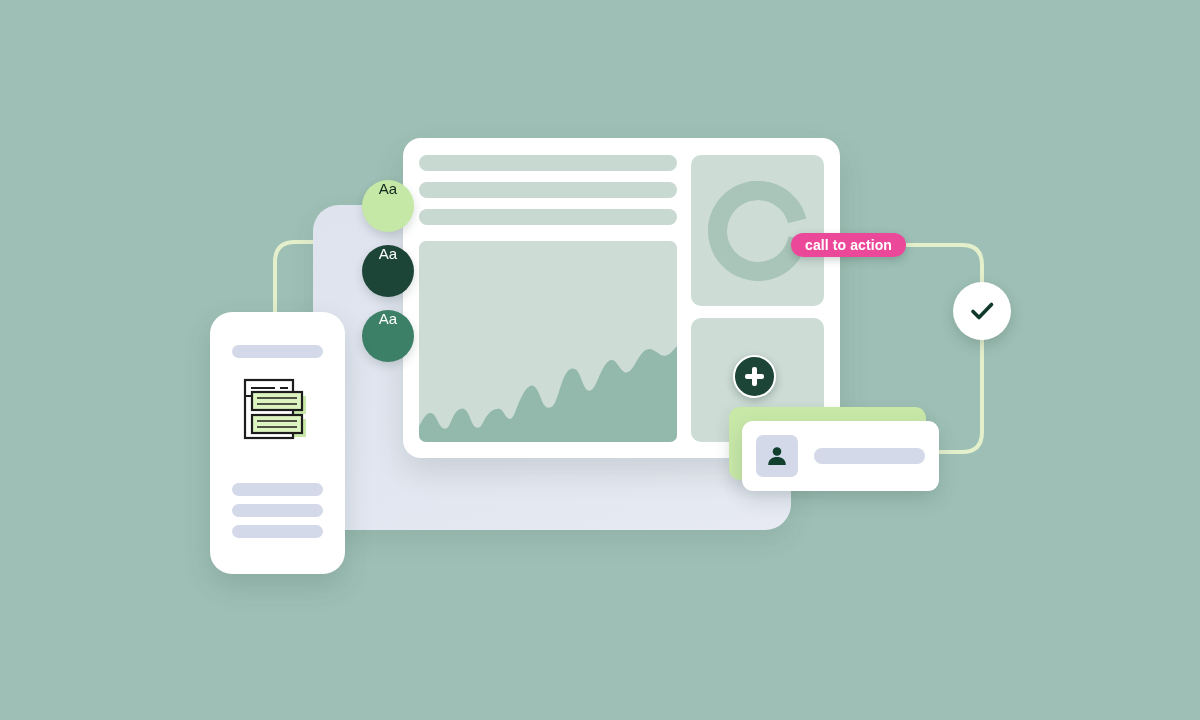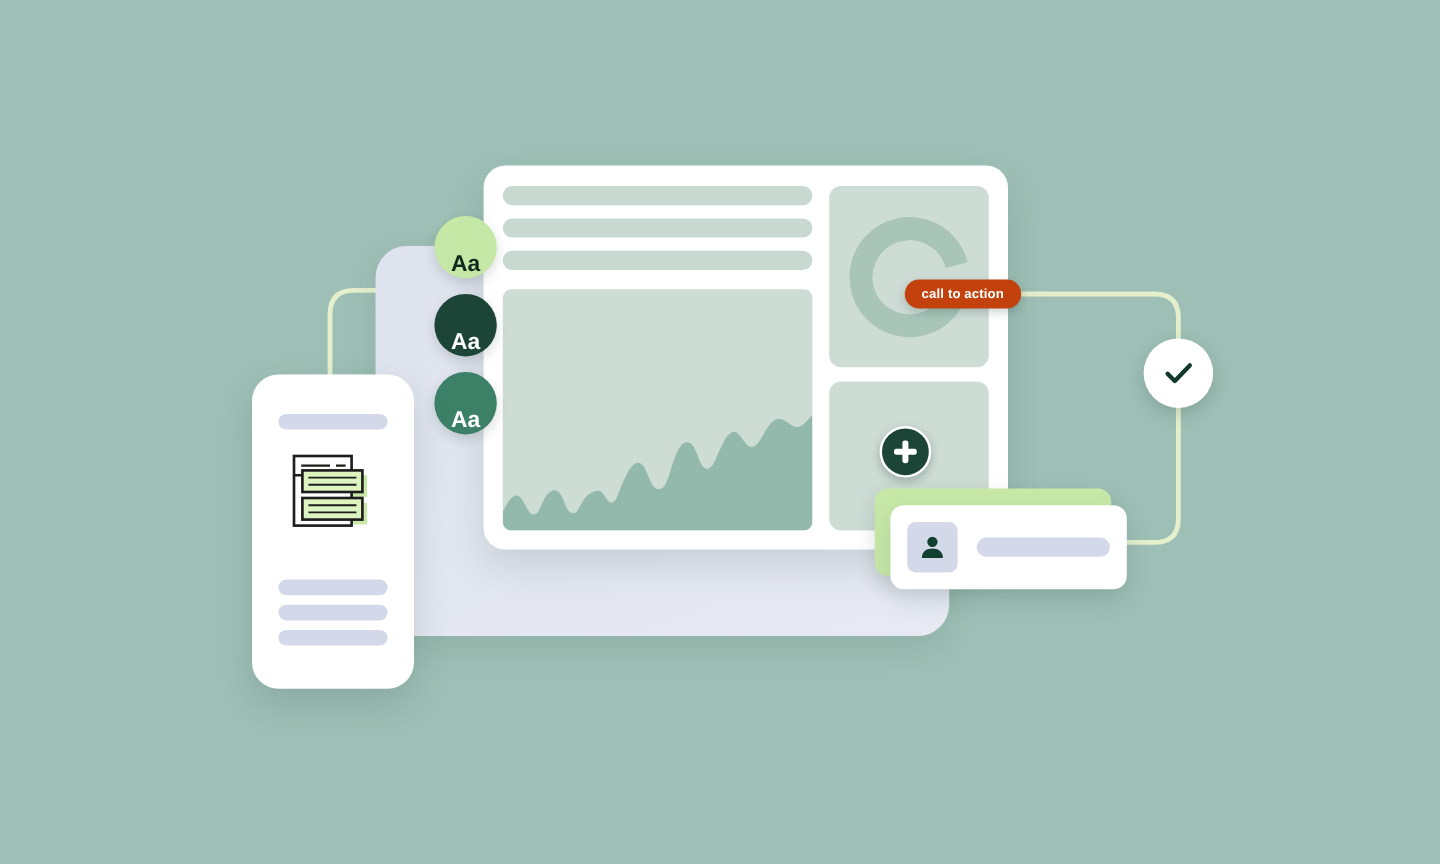--- a/index.html
+++ b/index.html
@@ -96,27 +96,27 @@
     border: 2px solid #ffffff;
     display: flex; align-items: center; justify-content: center;
     box-shadow: 0 3px 8px rgba(20,50,40,0.28);
   }
   .plus-btn .bar-h { position: absolute; width: 19px; height: 4.4px; background:#fff; border-radius: 2px; }
   .plus-btn .bar-v { position: absolute; width: 4.4px; height: 19px; background:#fff; border-radius: 2px; }
 
   
   .cta-pill {
     position: absolute;
-    left: 754px; top: 233px;
+    left: 791px; top: 233px;
     height: 24px;
     padding: 0 14px;
     border-radius: 12px;
-    background: #c2410c;
+    background: #ec4899;
     color: #ffffff;
-    font-size: 11px;
+    font-size: 14px;
     font-weight: bold;
     letter-spacing: 0.1px;
     display: flex; align-items: center; justify-content: center;
     box-shadow: 0 3px 8px rgba(20,50,40,0.22);
     white-space: nowrap;
   }
 
   
   .check-circle {
     position: absolute;
@@ -126,23 +126,23 @@
     background: #ffffff;
     display: flex; align-items: center; justify-content: center;
     box-shadow: 0 5px 14px rgba(20,50,40,0.18);
   }
 
   
   .aa {
     position: absolute;
     width: 52px; height: 52px;
     border-radius: 50%;
-    display: flex; align-items: flex-end; justify-content: center;
-    font-size: 19px;
-    font-weight: bold;
+    display: flex; align-items: flex-start; justify-content: center;
+    font-size: 15px;
+    font-weight: normal;
     box-shadow: 0 4px 10px rgba(20,50,40,0.16);
   }
   .aa-1 { left: 362px; top: 180px; background: #c5e8a6; color: #11281f; }
   .aa-2 { left: 362px; top: 245px; background: #1d4537; color: #ffffff; }
   .aa-3 { left: 362px; top: 310px; background: #3d8068; color: #ffffff; }
 
   
   .phone {
     position: absolute;
     left: 210px; top: 312px;

